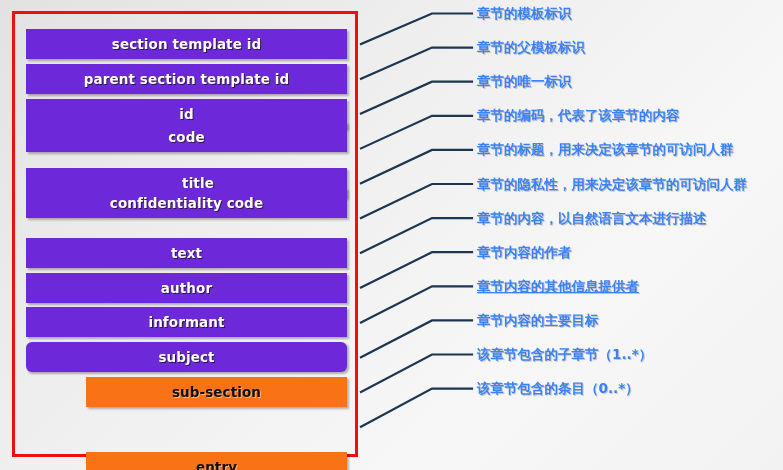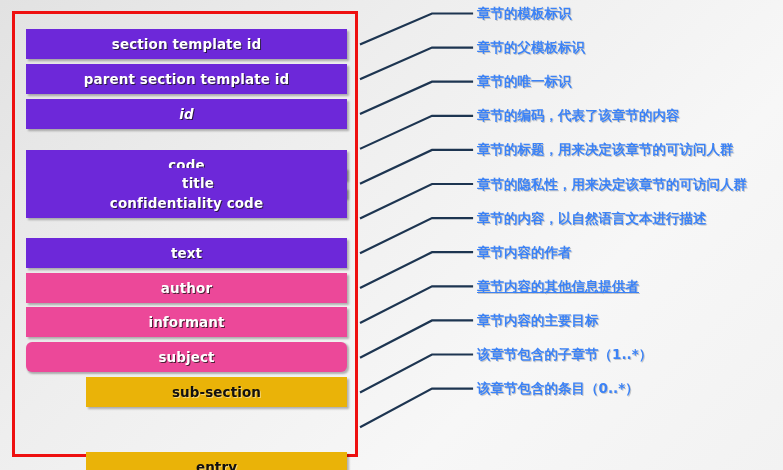--- a/index.html
+++ b/index.html
@@ -42,23 +42,23 @@
     font-size: 13.5px;
     font-weight: bold;
     letter-spacing: 0.1px;
     box-shadow: 1.5px 1.5px 2px rgba(0,0,0,0.28);
   }
   .row.wide  { left: 26px; width: 321px; }
   .row.inset { left: 86px; width: 261px; }
 
   .row.red   { background: #6d28d9; color: #ffffff;
                text-shadow: 1px 1px 0 rgba(20,20,20,0.75); }
-  .row.blue  { background: #ec4899; color: #ffffff;
+  .row.blue  { background: #6d28d9; color: #ffffff;
                text-shadow: 1px 1px 0 rgba(20,20,20,0.75); }
-  .row.pink  { background: #eab308; color: #12100f;
+  .row.pink  { background: #f97316; color: #12100f;
                text-shadow: 1px 1px 0 rgba(255,255,255,0.45); }
 
   
   #connectors {
     position: absolute;
     left: 0;
     top: 0;
     width: 783px;
     height: 470px;
     pointer-events: none;
@@ -93,22 +93,22 @@
       <path d="M 361 287.6 L 432 252.2 L 472 252.2" fill="none" stroke="#1d3551" stroke-width="2.2" stroke-linecap="square"></path>
       <path d="M 361 322.4 L 432 286.3 L 472 286.3" fill="none" stroke="#1d3551" stroke-width="2.2" stroke-linecap="square"></path>
       <path d="M 361 357.2 L 432 320.4 L 472 320.4" fill="none" stroke="#1d3551" stroke-width="2.2" stroke-linecap="square"></path>
       <path d="M 361 392.0 L 432 354.5 L 472 354.5" fill="none" stroke="#1d3551" stroke-width="2.2" stroke-linecap="square"></path>
       <path d="M 361 426.8 L 432 388.6 L 472 388.6" fill="none" stroke="#1d3551" stroke-width="2.2" stroke-linecap="square"></path>
     </svg>
 
   <div id="rows">
       <div class="row red wide" style="top: 29px;">section template id</div>
       <div class="row red wide" style="top: 63.8px;">parent section template id</div>
-      <div class="row red wide" style="top: 98.6px; font-style: italic;">id</div>
-      <div class="row red wide" style="top: 150px;">code</div>
+      <div class="row red wide" style="top: 98.6px;">id</div>
+      <div class="row red wide" style="top: 122px;">code</div>
       <div class="row red wide" style="top: 168.2px; padding-left: 23px;">title</div>
       <div class="row red wide" style="top: 188px;">confidentiality code</div>
       <div class="row red wide" style="top: 237.8px;">text</div>
       <div class="row blue wide" style="top: 272.6px;">author</div>
       <div class="row blue wide" style="top: 307.4px;">informant</div>
       <div class="row blue wide" style="top: 342.2px; border-radius: 6px;">subject</div>
       <div class="row pink inset" style="top: 377px;">sub-section</div>
       <div class="row pink inset" style="top: 411.8px; margin-top: 40px;">entry</div>
     </div>
 

